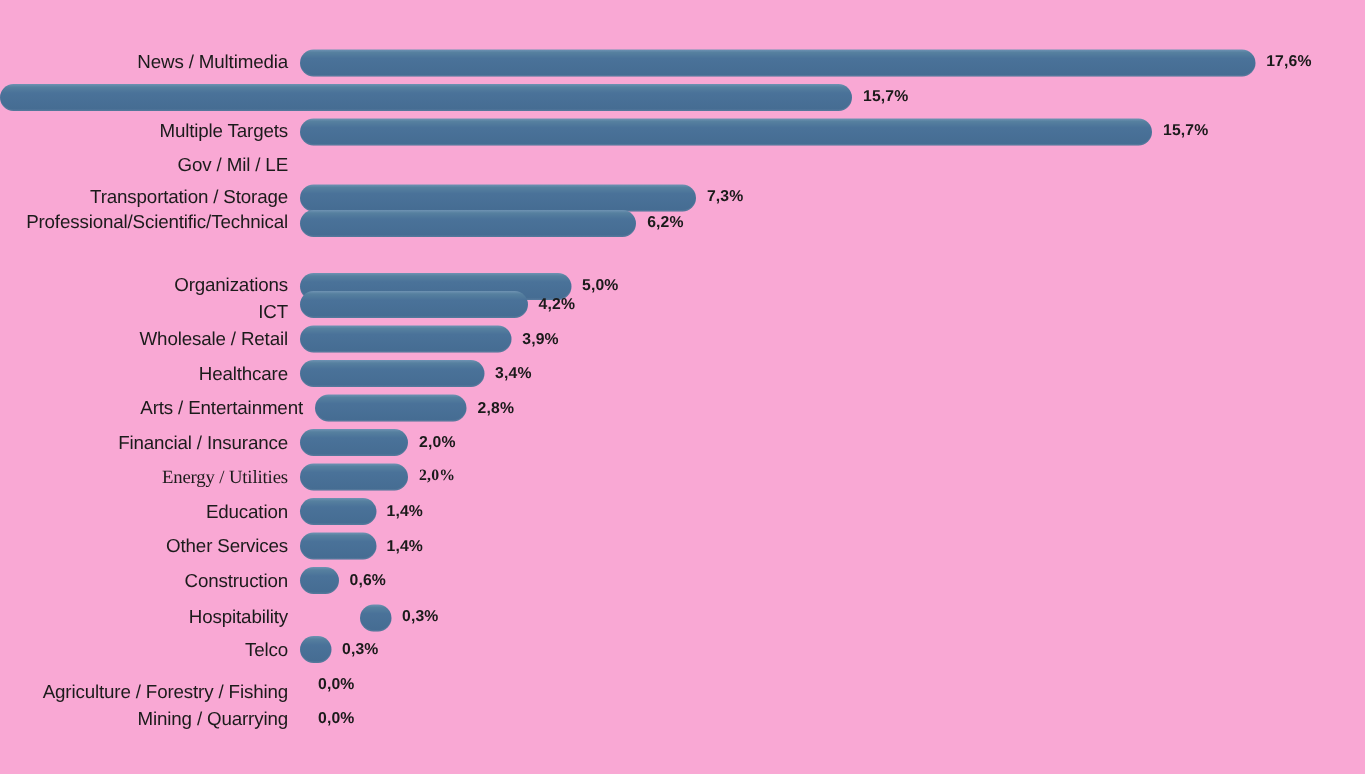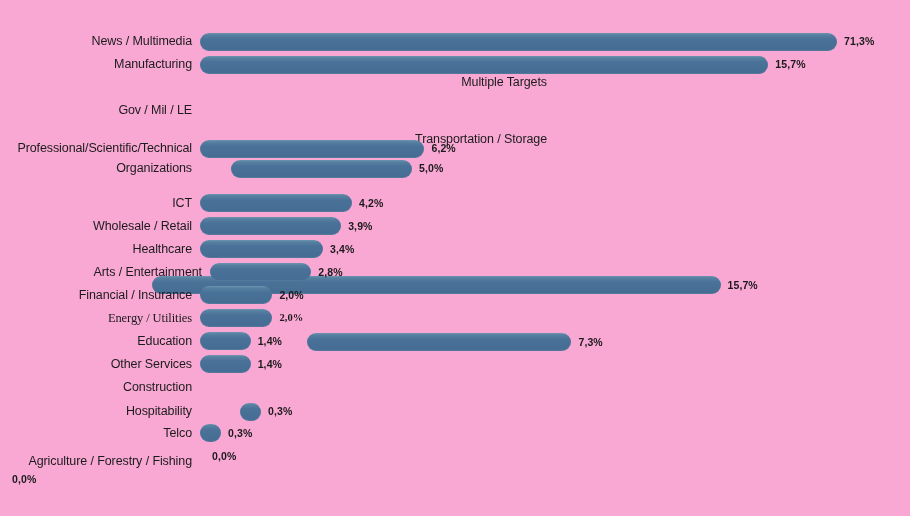--- a/index.html
+++ b/index.html
@@ -86,62 +86,61 @@
 </style>
 </head>
 <body>
 
 <div id="chart-root">
   <div class="plot-area" id="plot-area">
       <div class="bar-row" style="top: 30px;">
         <div class="cat-label">News / Multimedia</div>
         <div class="bar-wrap">
           <div class="bar" style="width: 637.12px;"></div>
-          <div class="val-label">71,3%</div>
+          <div class="val-label">17,6%</div>
         </div>
       </div>
       <div class="bar-row" style="top: 53.05px;">
-        <div class="cat-label">Manufacturing</div>
         <div class="bar-wrap">
           <div class="bar" style="width: 568.34px;"></div>
           <div class="val-label">15,7%</div>
         </div>
       </div>
-      <div class="bar-row" style="top: 76.1px; flex-direction: column;">
+      <div class="bar-row" style="top: 76.1px;">
         <div class="cat-label">Multiple Targets</div>
         <div class="bar-wrap">
           <div class="bar" style="width: 568.34px;"></div>
           <div class="val-label">15,7%</div>
         </div>
       </div>
       <div class="bar-row" style="top: 99.15px;">
         <div class="cat-label">Gov / Mil / LE</div>
       </div>
-      <div class="bar-row" style="top: 133px; flex-direction: column;">
+      <div class="bar-row" style="top: 120px;">
         <div class="cat-label">Transportation / Storage</div>
         <div class="bar-wrap">
           <div class="bar" style="width: 264.26px;"></div>
           <div class="val-label">7,3%</div>
         </div>
       </div>
       <div class="bar-row" style="top: 137px;">
         <div class="cat-label">Professional/Scientific/Technical</div>
         <div class="bar-wrap">
           <div class="bar" style="width: 224.44px;"></div>
           <div class="val-label">6,2%</div>
         </div>
       </div>
-      <div class="bar-row" style="top: 157px; gap: 31px;">
+      <div class="bar-row" style="top: 179px;">
         <div class="cat-label">Organizations</div>
         <div class="bar-wrap">
           <div class="bar" style="width: 181px;"></div>
           <div class="val-label">5,0%</div>
         </div>
       </div>
-      <div class="bar-row" style="top: 191.35px;">
+      <div class="bar-row" style="top: 191.35px; align-items: flex-end;">
         <div class="cat-label">ICT</div>
         <div class="bar-wrap">
           <div class="bar" style="width: 152.04px;"></div>
           <div class="val-label">4,2%</div>
         </div>
       </div>
       <div class="bar-row" style="top: 214.4px;">
         <div class="cat-label">Wholesale / Retail</div>
         <div class="bar-wrap">
           <div class="bar" style="width: 141.18px;"></div>
@@ -185,20 +184,24 @@
       </div>
       <div class="bar-row" style="top: 352.7px;">
         <div class="cat-label">Other Services</div>
         <div class="bar-wrap">
           <div class="bar" style="width: 50.68px;"></div>
           <div class="val-label">1,4%</div>
         </div>
       </div>
       <div class="bar-row" style="top: 375.75px;">
         <div class="cat-label">Construction</div>
+        <div class="bar-wrap">
+          <div class="bar" style="width: 26px;"></div>
+          <div class="val-label">0,6%</div>
+        </div>
       </div>
       <div class="bar-row" style="top: 400px; gap: 40px;">
         <div class="cat-label">Hospitability</div>
         <div class="bar-wrap">
           <div class="bar" style="width: 21px;"></div>
           <div class="val-label">0,3%</div>
         </div>
       </div>
       <div class="bar-row" style="top: 421.85px;">
         <div class="cat-label">Telco</div>
@@ -207,18 +210,19 @@
           <div class="val-label">0,3%</div>
         </div>
       </div>
       <div class="bar-row" style="top: 444.9px; align-items: flex-end;">
         <div class="cat-label">Agriculture / Forestry / Fishing</div>
         <div class="bar-wrap">
           <div class="val-label zero-val">0,0%</div>
         </div>
       </div>
       <div class="bar-row" style="top: 467.95px;">
+        <div class="cat-label">Mining / Quarrying</div>
         <div class="bar-wrap">
           <div class="val-label zero-val">0,0%</div>
         </div>
       </div>
     </div>
 </div>
 
 </body></html>

